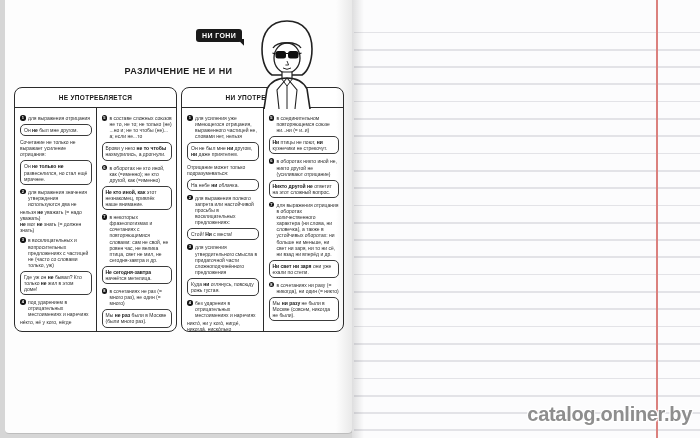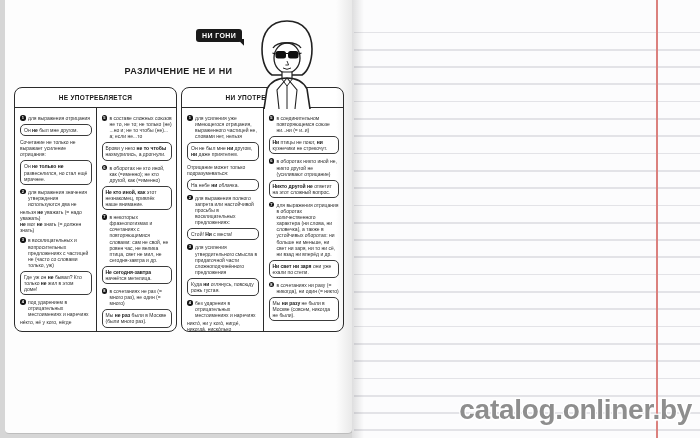--- a/index.html
+++ b/index.html
@@ -36,21 +36,21 @@
   .blk.example{border:1px solid #3c3c3c;border-radius:5px;padding:2px 3px;margin:3px 0;}
   .blk b{font-weight:bold;color:#111;}
   
   .right-page{position:absolute;left:352px;top:0;width:348px;height:438px;background:#fcfcfd;}
   .right-page .edge-shade{position:absolute;left:0;top:0;bottom:0;width:12px;
         background:linear-gradient(to right,rgba(0,0,0,0.12),rgba(0,0,0,0));}
   .rules-lines{position:absolute;left:2px;right:0;top:16px;bottom:0;
         background:repeating-linear-gradient(to bottom,transparent 0,transparent 15.6px,#e3e3e7 15.6px,#e3e3e7 17.3px);}
   .margin-line{position:absolute;left:304px;top:0;bottom:0;width:2px;background:#db817e;}
   
-  .watermark{position:absolute;right:8px;bottom:12px;font-size:28px;font-weight:bold;
+  .watermark{position:absolute;right:8px;bottom:12px;font-size:20px;font-weight:bold;
         letter-spacing:-.3px;color:#8e8e8e;
         text-shadow:1px 1px 0 #fff,-1px -1px 0 #fff,1px -1px 0 #fff,-1px 1px 0 #fff,0 2px 1px rgba(255,255,255,.8);}
 </style>
 </head>
 <body>
 
 <div class="stage">
 
   <div class="left-page">
 

